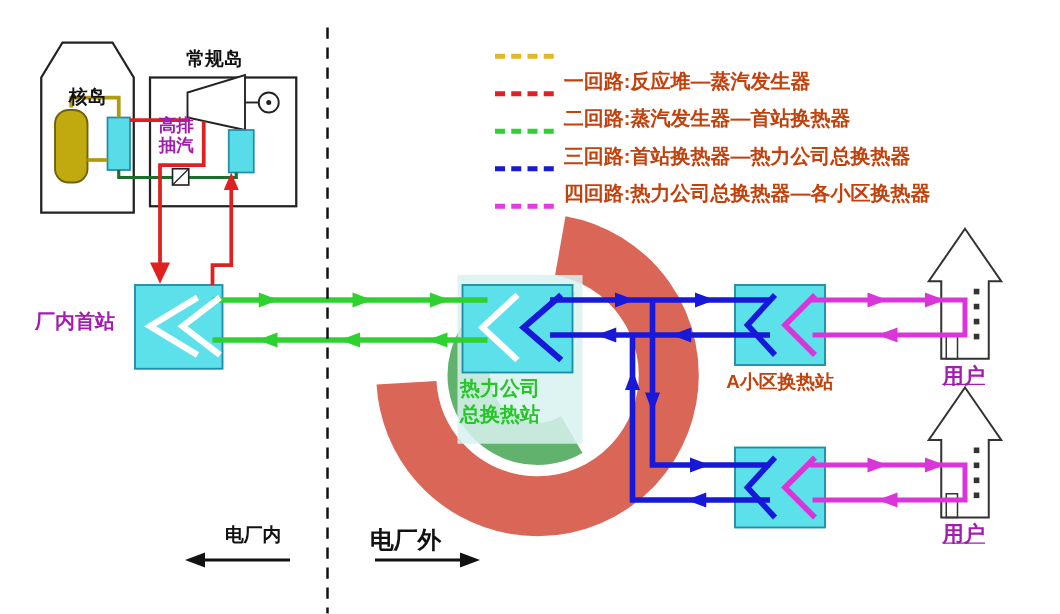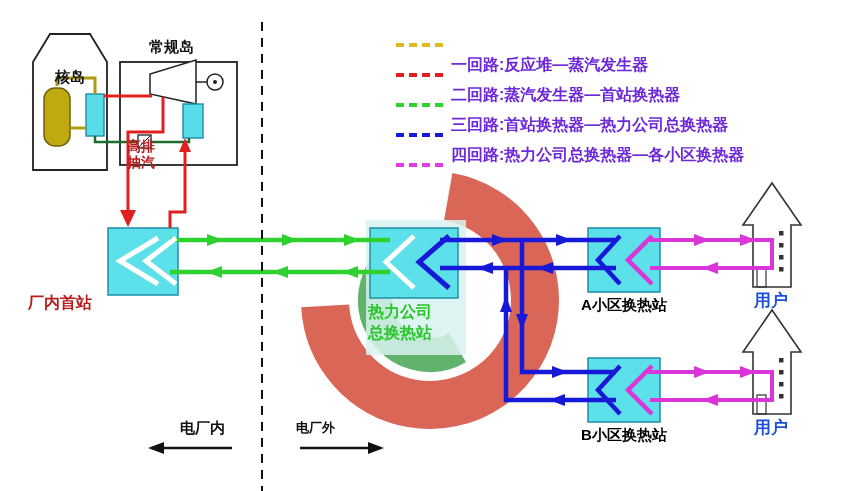--- a/index.html
+++ b/index.html
@@ -3,34 +3,34 @@
 <meta charset="utf-8">
 <style>
   html,body{margin:0;padding:0;background:#fff;}
   #stage{
     position:relative;width:848px;height:491px;background:#ffffff;overflow:hidden;
     font-family:"Liberation Sans","DejaVu Sans",sans-serif;
   }
   #diagram-svg{position:absolute;left:0;top:0;z-index:1;}
   .lbl{position:absolute;z-index:3;font-weight:bold;white-space:pre-line;}
   .lbl-black{color:#111;}
-  .lbl-red{color:#b91c1c;margin-top:46px;}
+  .lbl-red{color:#a21caf;}
   .lbl-green{color:#27c527;}
-  .lbl-blue{color:#000000;}
-  .lbl-magenta{color:#1d4ed8;}
+  .lbl-blue{color:#c2410c;}
+  .lbl-magenta{color:#a21caf;text-decoration:underline;}
   .legend-row{
     position:absolute;left:396px;z-index:3;display:flex;align-items:center;height:26px;
   }
   .dash{width:47px;height:0;border-top:4px dashed #000;margin-right:8px;flex:none;}
   .c1{border-color:#e0b820;}
   .c2{border-color:#e02020;}
   .c3{border-color:#2ed12e;}
   .c4{border-color:#1818d8;}
   .c5{border-color:#e43ae4;}
-  .legend-label{font-weight:bold;font-size:16px;color:#6d28d9;white-space:nowrap;margin-top:40px;}
+  .legend-label{font-weight:bold;font-size:16px;color:#c2410c;white-space:nowrap;margin-top:40px;}
 </style>
 </head>
 <body>
 
 <div id="stage">
 
   <svg id="diagram-svg" width="848" height="491" viewBox="0 0 848 491">
 
     <defs>
       <g id="house-shape">
@@ -172,20 +172,19 @@
   </div>
 
   <div class="lbl lbl-black" style="left:55px;top:68px;font-size:15px">核岛</div>
   <div class="lbl lbl-black" style="left:149px;top:38px;font-size:15px">常规岛</div>
   <div class="lbl lbl-red" style="left:127px;top:93px;font-size:14px;line-height:1.12">高排
 抽汽</div>
   <div class="lbl lbl-red" style="left:28px;top:247px;font-size:16px">厂内首站</div>
   <div class="lbl lbl-green" style="left:368px;top:302px;width:96px;text-align:left;font-size:16px;line-height:1.3">热力公司
 总换热站</div>
   <div class="lbl lbl-blue" style="left:574px;top:296px;width:100px;text-align:center;font-size:15px">A小区换热站</div>
-  <div class="lbl lbl-blue" style="left:574px;top:426px;width:100px;text-align:center;font-size:15px">B小区换热站</div>
   <div class="lbl lbl-magenta" style="left:754px;top:289px;font-size:17px">用户</div>
   <div class="lbl lbl-magenta" style="left:754px;top:416px;font-size:17px">用户</div>
 
   <div class="lbl lbl-black" style="left:180px;top:419px;font-size:15px">电厂内</div>
-  <div class="lbl lbl-black" style="left:296px;top:419px;font-size:13px">电厂外</div>
+  <div class="lbl lbl-black" style="left:296px;top:419px;font-size:19px">电厂外</div>
 
 </div>
 
 </body></html>

